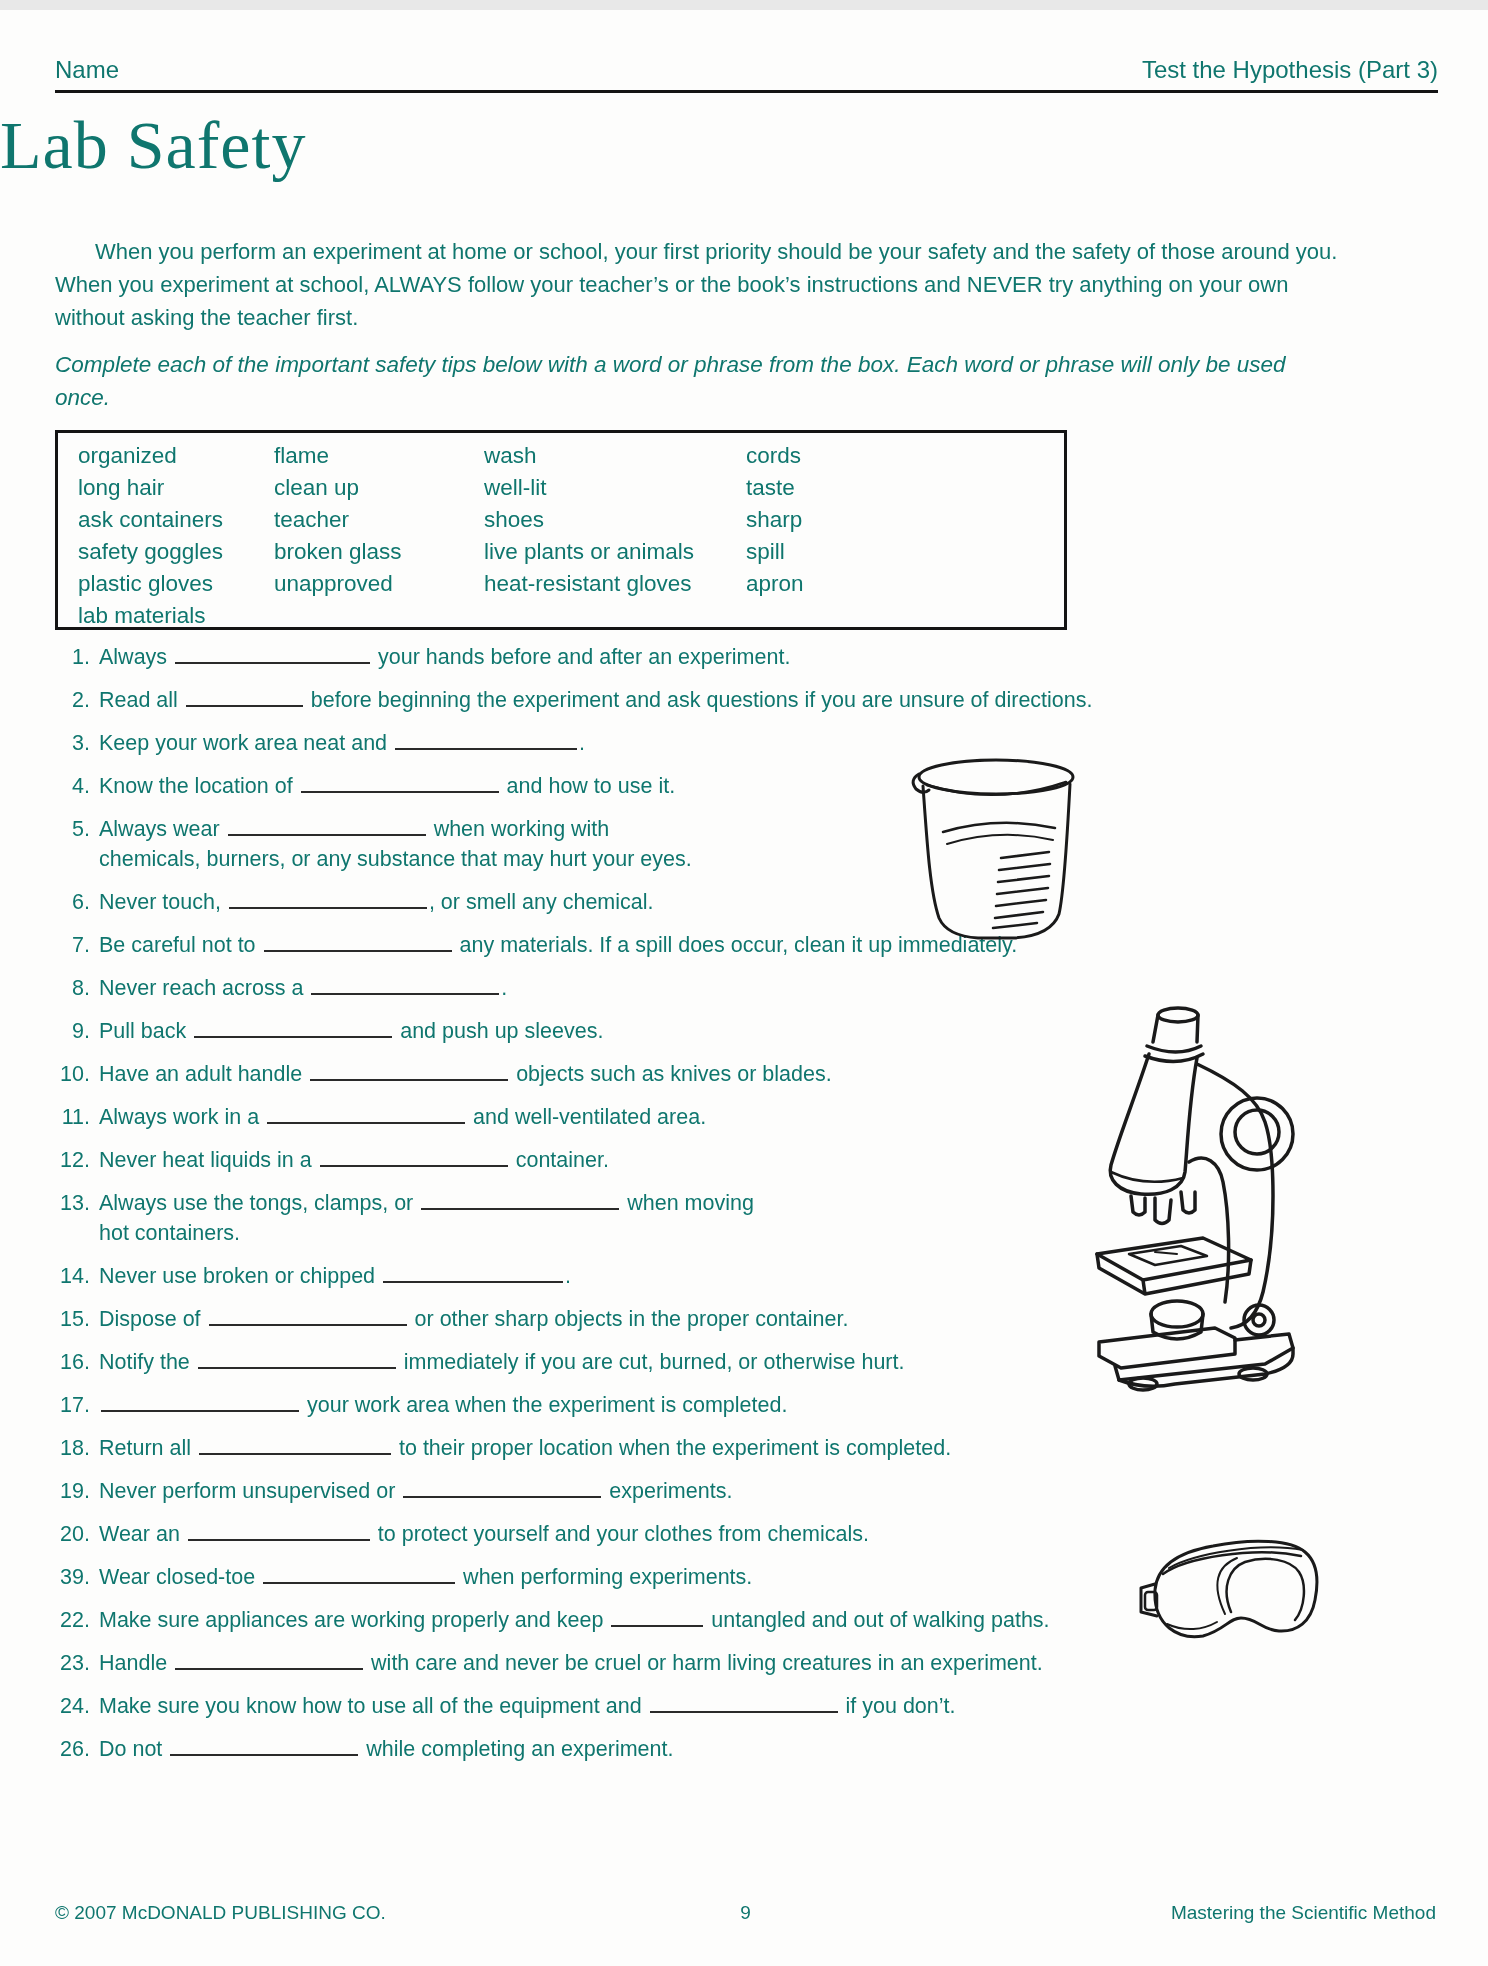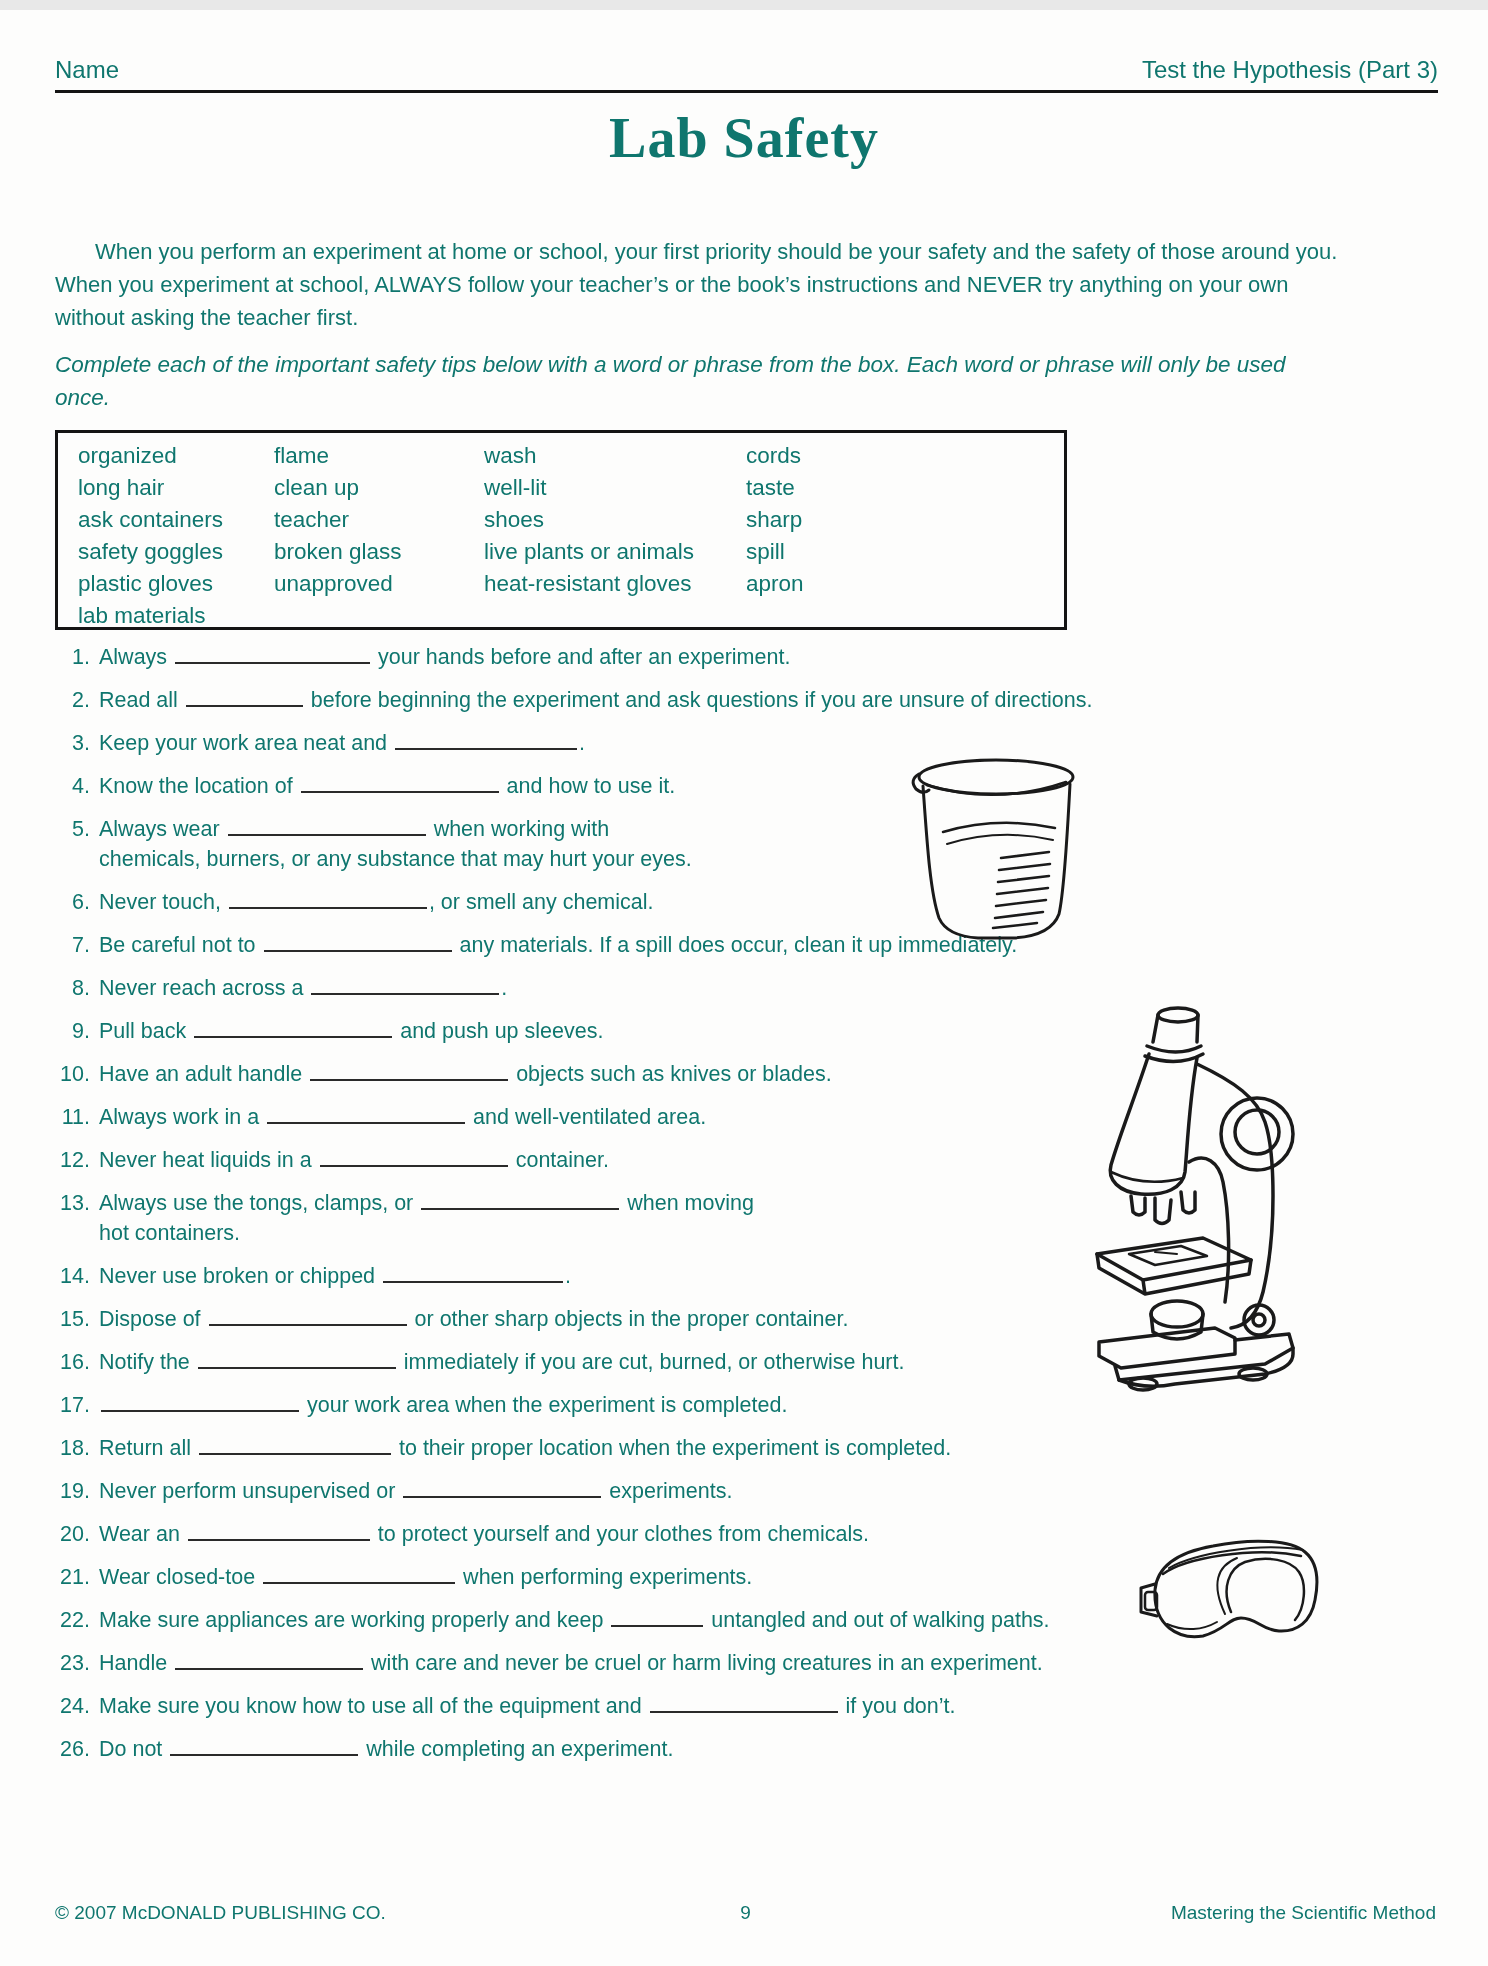--- a/index.html
+++ b/index.html
@@ -17,24 +17,24 @@
     position:absolute;left:55px;right:50px;top:46px;
     display:flex;justify-content:space-between;align-items:flex-end;
     border-bottom:3px solid #141414;
     padding-bottom:6px;
     font-size:24px;
   }
   .hdr .right{font-size:24px;}
   
   .title{
     position:absolute;top:96px;left:0;right:0;
-    text-align:center;
+    text-align:left;
     font-family:"Liberation Serif",serif;
-    font-weight:bold;
-    font-size:56px;
+    font-weight:normal;
+    font-size:68px;
     letter-spacing:1px;
   }
   .intro{
     position:absolute;left:55px;top:225px;width:1290px;
     font-size:22px;line-height:33px;
     text-indent:40px;
   }
   .instr{
     position:absolute;left:55px;top:338px;width:1290px;
     font-style:italic;
@@ -207,21 +207,21 @@
       </div>
       <div class="q-row">
         <span class="q-num">19.</span>
         <span class="q-body"><span>Never perform unsupervised or </span><span class="blank" style="width: 198px;"></span><span> experiments.</span></span>
       </div>
       <div class="q-row">
         <span class="q-num">20.</span>
         <span class="q-body"><span>Wear an </span><span class="blank" style="width: 182px;"></span><span> to protect yourself and your clothes from chemicals.</span></span>
       </div>
       <div class="q-row">
-        <span class="q-num">21.</span>
+        <span class="q-num">39.</span>
         <span class="q-body"><span>Wear closed-toe </span><span class="blank" style="width: 192px;"></span><span> when performing experiments.</span></span>
       </div>
       <div class="q-row">
         <span class="q-num">22.</span>
         <span class="q-body"><span>Make sure appliances are working properly and keep </span><span class="blank" style="width: 92px;"></span><span> untangled and out of walking paths.</span></span>
       </div>
       <div class="q-row">
         <span class="q-num">23.</span>
         <span class="q-body"><span>Handle </span><span class="blank" style="width: 188px;"></span><span> with care and never be cruel or harm living creatures in an experiment.</span></span>
       </div>

